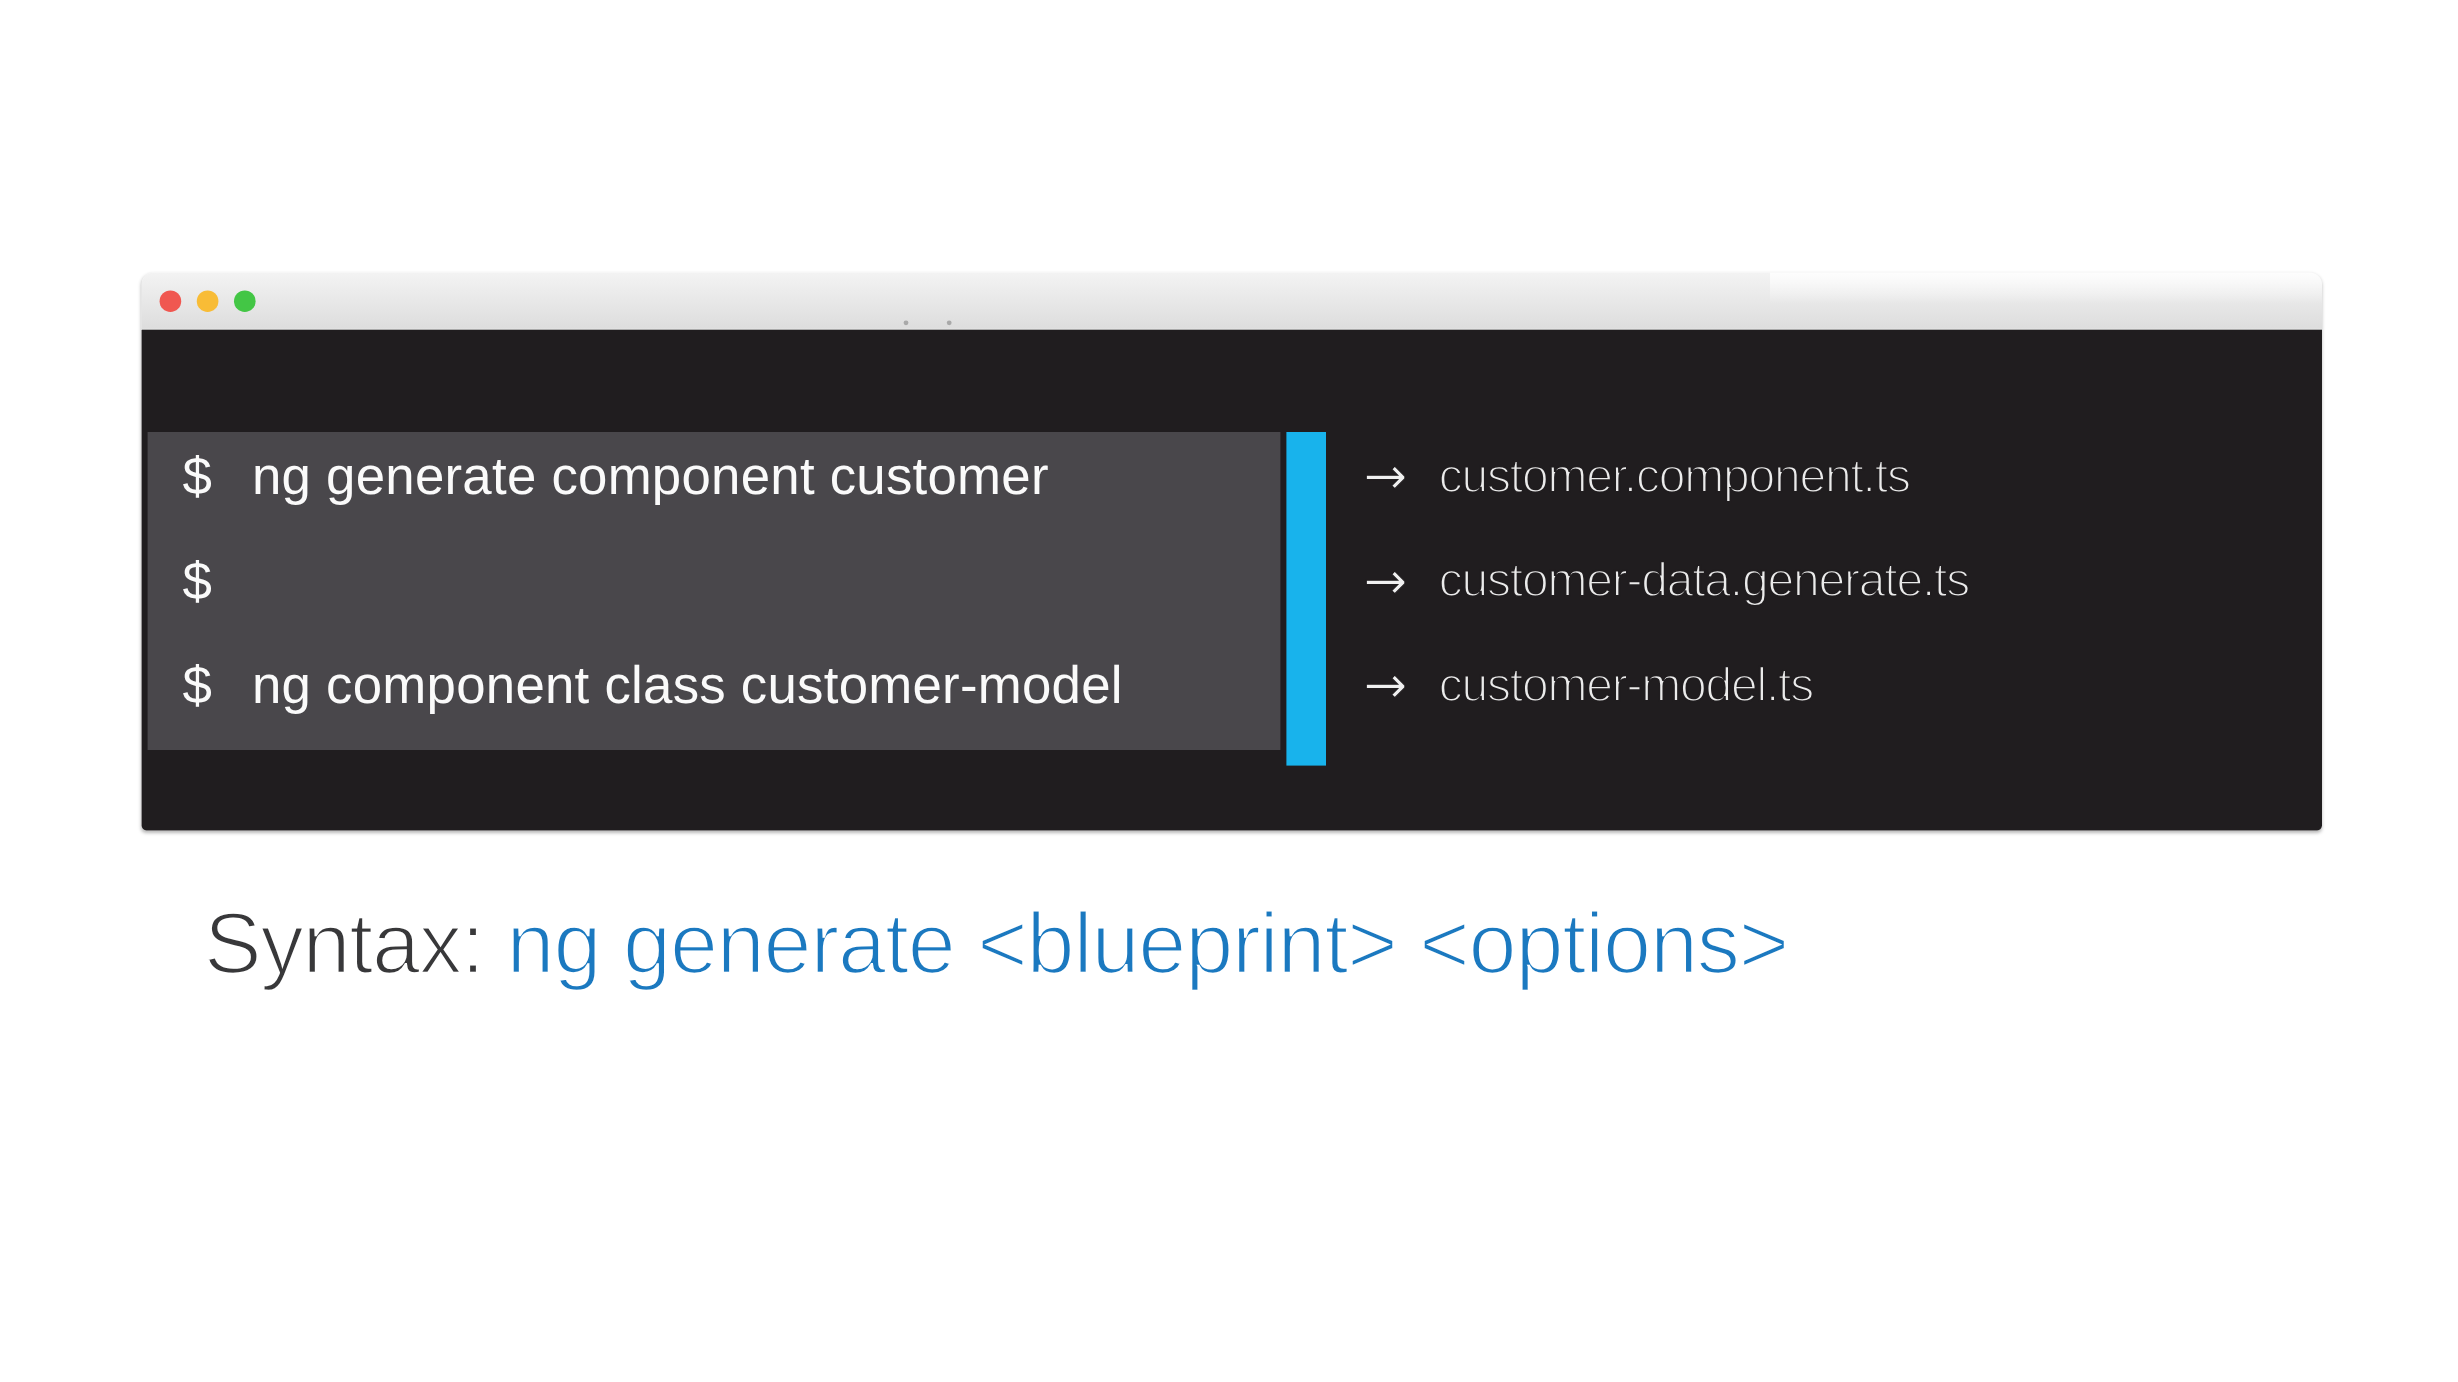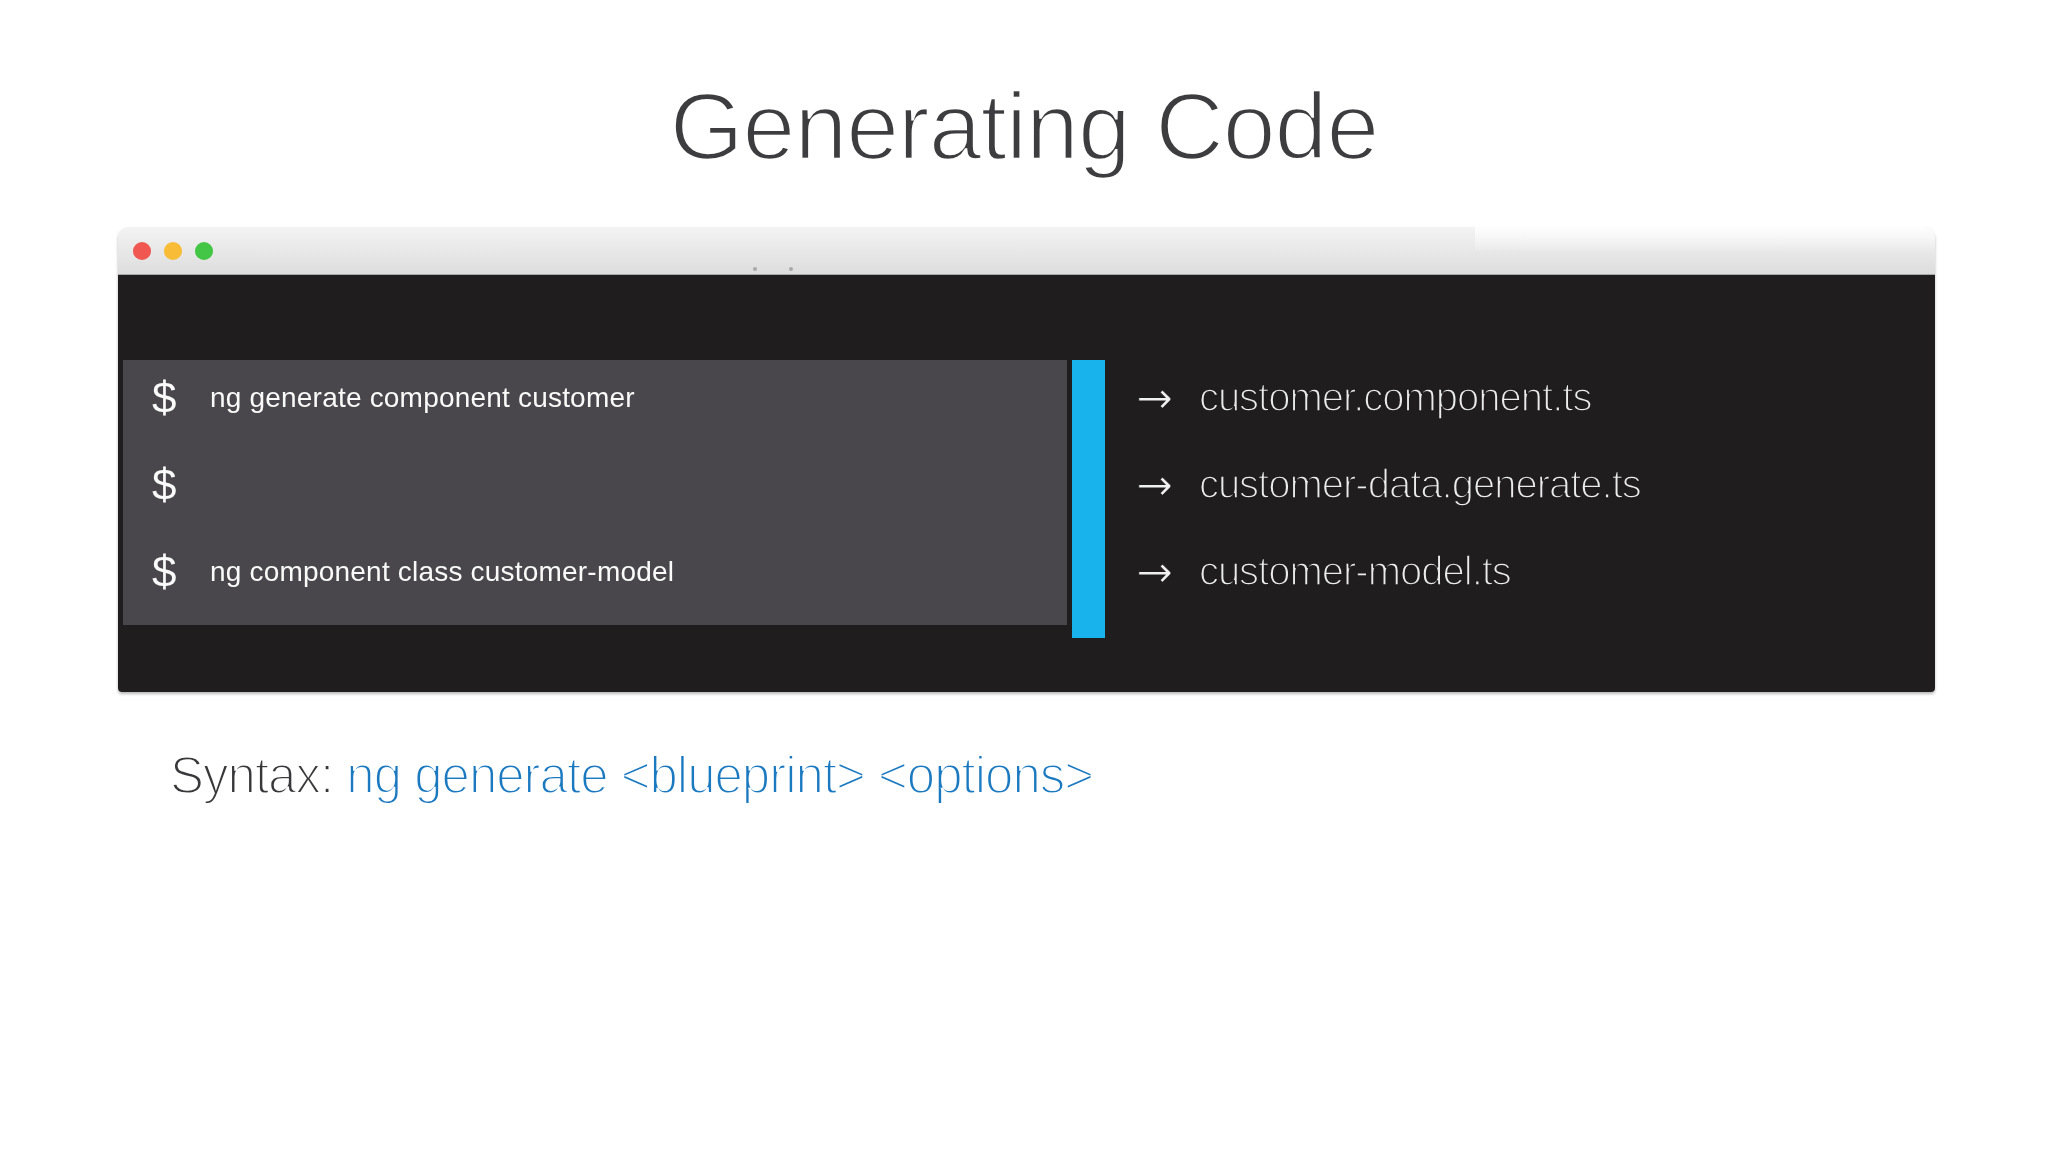--- a/index.html
+++ b/index.html
@@ -80,21 +80,21 @@
     display: flex; align-items: center;
   }
   .prompt {
     padding-left: 29px;
     width: 87px;           
     font-size: 44px;
     color: #fafafa;
     flex: none;
   }
   .command-text {
-    font-size: 28px;
+    font-size: 44px;
     color: #fafafa;
     letter-spacing: 0.2px;
     white-space: nowrap;
   }
 
   
   .blue-bar {
     position: absolute;
     left: 954px; top: 85px;
     width: 33px; height: 278px;
@@ -123,34 +123,33 @@
     color: #ebebeb;
     letter-spacing: -1px;
     -webkit-text-stroke: 1.6px #201d1f; 
     white-space: nowrap;
   }
 
   
   .syntax-line {
     position: absolute;
     left: 170px; top: 746px;
-    font-size: 51px;
+    font-size: 72px;
     letter-spacing: -1px;
     white-space: nowrap;
     -webkit-text-stroke: 2px #ffffff; 
   }
   .syntax-label { color: #38383a; }
   .syntax-code  { color: #1b79c0; }
 </style>
 </head>
 <body>
 
 <div class="slide">
 
-  <h1 class="slide-title">Generating Code</h1>
 
   <div class="window">
 
     <div class="titlebar">
       <div class="titlebar-highlight"></div>
       <div class="traffic-lights">
         <div class="light" id="light-close" style="background: rgb(240, 87, 80);"></div>
         <div class="light" id="light-minimize" style="background: rgb(248, 188, 54);"></div>
         <div class="light" id="light-zoom" style="background: rgb(67, 198, 69);"></div>
       </div>

